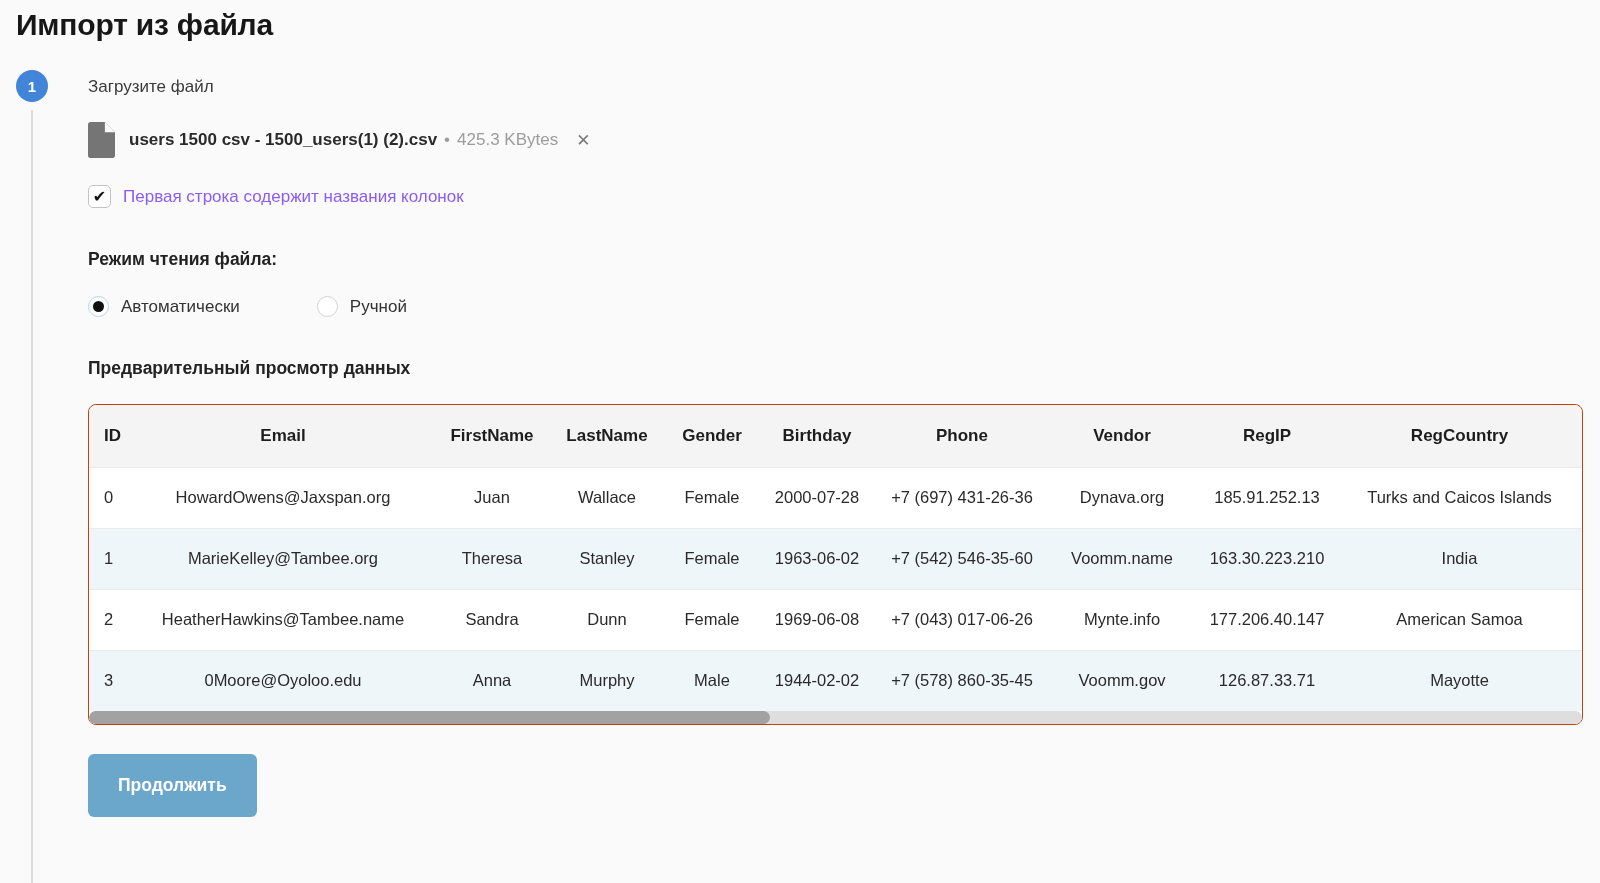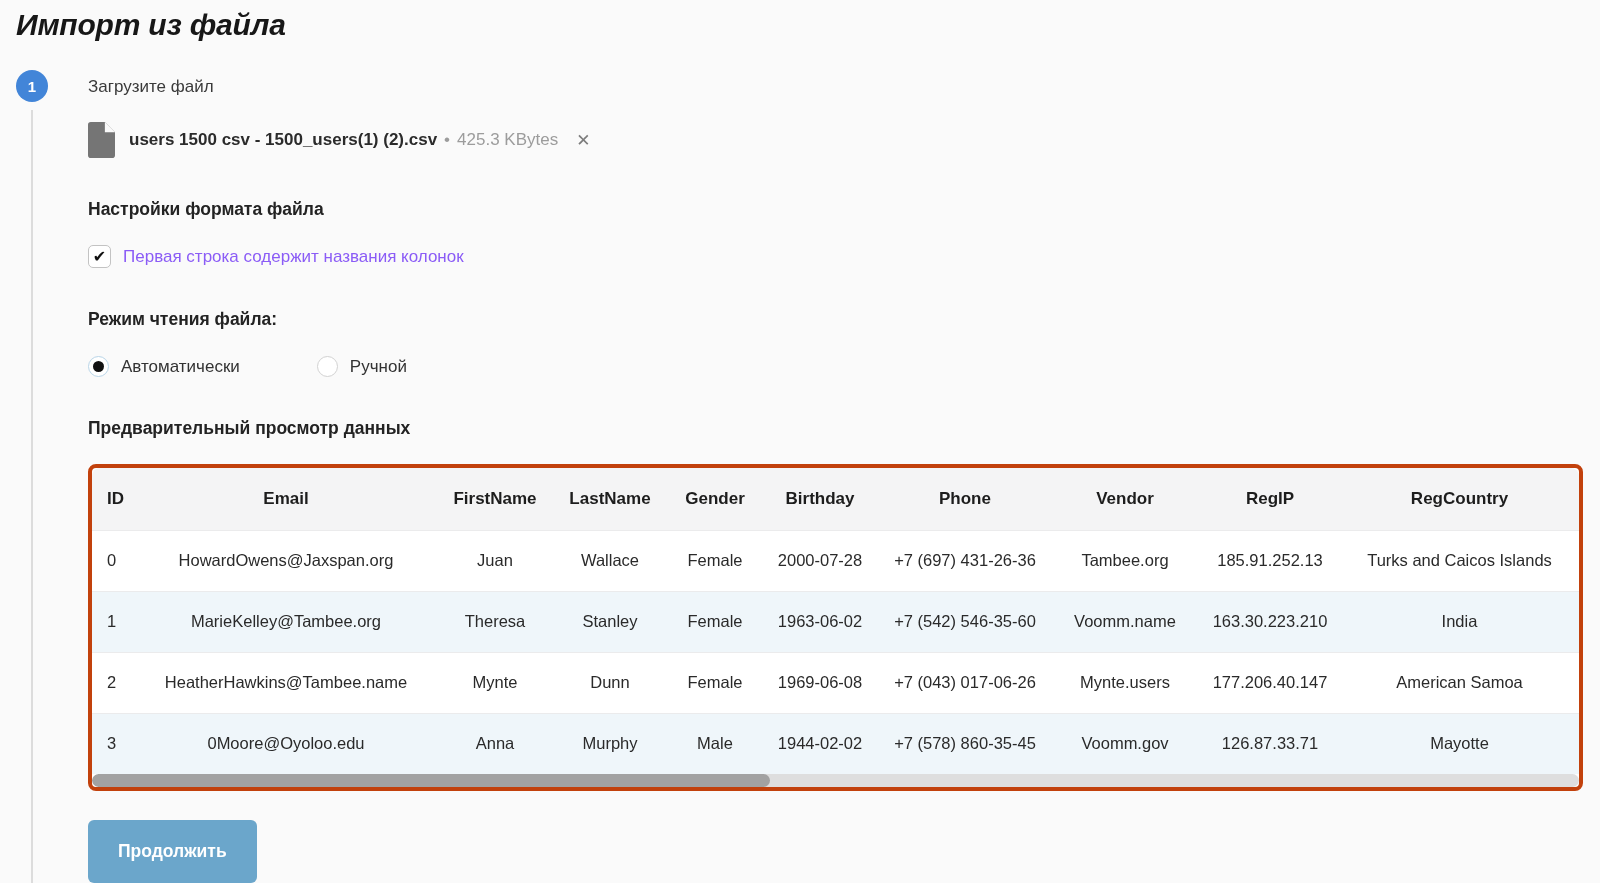--- a/index.html
+++ b/index.html
@@ -10,21 +10,20 @@
     color: #2f2f2f;
     position: relative;
     overflow: hidden;
   }
   .page-title {
     font-size: 30px;
     font-weight: 700;
     color: #171717;
     margin: 8px 0 0 16px;
     letter-spacing: -0.2px;
-    font-style: italic;
   }
   
   .step-badge {
     position: absolute; left: 16px; top: 70px;
     width: 32px; height: 32px; border-radius: 50%;
     background: #4285d8; color: #fff;
     font-size: 15px; font-weight: 700;
     display: flex; align-items: center; justify-content: center;
   }
   .step-line {
@@ -72,21 +71,21 @@
   .radio.selected { border-color: #b9d5e8; }
   .radio.selected::after {
     content: ""; width: 11px; height: 11px; border-radius: 50%; background: #111;
   }
   .radio-label { font-size: 17px; color: #333; }
 
   .table-wrap {
     margin-top: 25px;
     background: #fff;
     border-radius: 8px;
-    border: 4px solid #c2410c;
+    border: 1px solid #c2410c;
     position: relative;
   }
   table { width: 100%; border-collapse: collapse; table-layout: fixed; }
   thead th {
     background: #f4f4f5; font-weight: 700; font-size: 17px; color: #1d1d1d;
     height: 62px; text-align: center;
   }
   thead tr th:first-child { border-top-left-radius: 8px; }
   thead tr th:last-child { border-top-right-radius: 8px; }
   tbody td {
@@ -140,21 +139,20 @@
         <path d="M2.5 0 H15 L24 9 V29.5 A2.5 2.5 0 0 1 21.5 32 H2.5 A2.5 2.5 0 0 1 0 29.5 V2.5 A2.5 2.5 0 0 1 2.5 0 Z" fill="#757575"></path>
         <path d="M15 0 L24 9 H15 Z" fill="#fafafa"></path>
       </svg>
     </span>
     <span class="file-name">users 1500 csv - 1500_users(1) (2).csv</span>
     <span class="file-bullet">•</span>
     <span class="file-size">425.3 KBytes</span>
     <span class="file-remove">✕</span>
   </div>
 
-  <h3 class="section-heading h-format">Настройки формата файла</h3>
 
   <label class="checkbox-row">
     <span class="checkbox checked">
       <span class="glyph">✔</span>
     </span>
     <span class="checkbox-label">Первая строка содержит названия колонок</span>
   </label>
 
   <h3 class="section-heading h-readmode">Режим чтения файла:</h3>
 
@@ -189,45 +187,45 @@
         </thead>
       <tbody id="table-body">
           <tr>
             <td>0</td>
             <td>HowardOwens@Jaxspan.org</td>
             <td>Juan</td>
             <td>Wallace</td>
             <td>Female</td>
             <td>2000-07-28</td>
             <td>+7 (697) 431-26-36</td>
-            <td>Tambee.org</td>
+            <td>Dynava.org</td>
             <td>185.91.252.13</td>
             <td>Turks and Caicos Islands</td>
           </tr>
           <tr>
             <td>1</td>
             <td>MarieKelley@Tambee.org</td>
             <td>Theresa</td>
             <td>Stanley</td>
             <td>Female</td>
             <td>1963-06-02</td>
             <td>+7 (542) 546-35-60</td>
             <td>Voomm.name</td>
             <td>163.30.223.210</td>
             <td>India</td>
           </tr>
           <tr>
             <td>2</td>
             <td>HeatherHawkins@Tambee.name</td>
-            <td>Mynte</td>
+            <td>Sandra</td>
             <td>Dunn</td>
             <td>Female</td>
             <td>1969-06-08</td>
             <td>+7 (043) 017-06-26</td>
-            <td>Mynte.users</td>
+            <td>Mynte.info</td>
             <td>177.206.40.147</td>
             <td>American Samoa</td>
           </tr>
           <tr>
             <td>3</td>
             <td>0Moore@Oyoloo.edu</td>
             <td>Anna</td>
             <td>Murphy</td>
             <td>Male</td>
             <td>1944-02-02</td>

